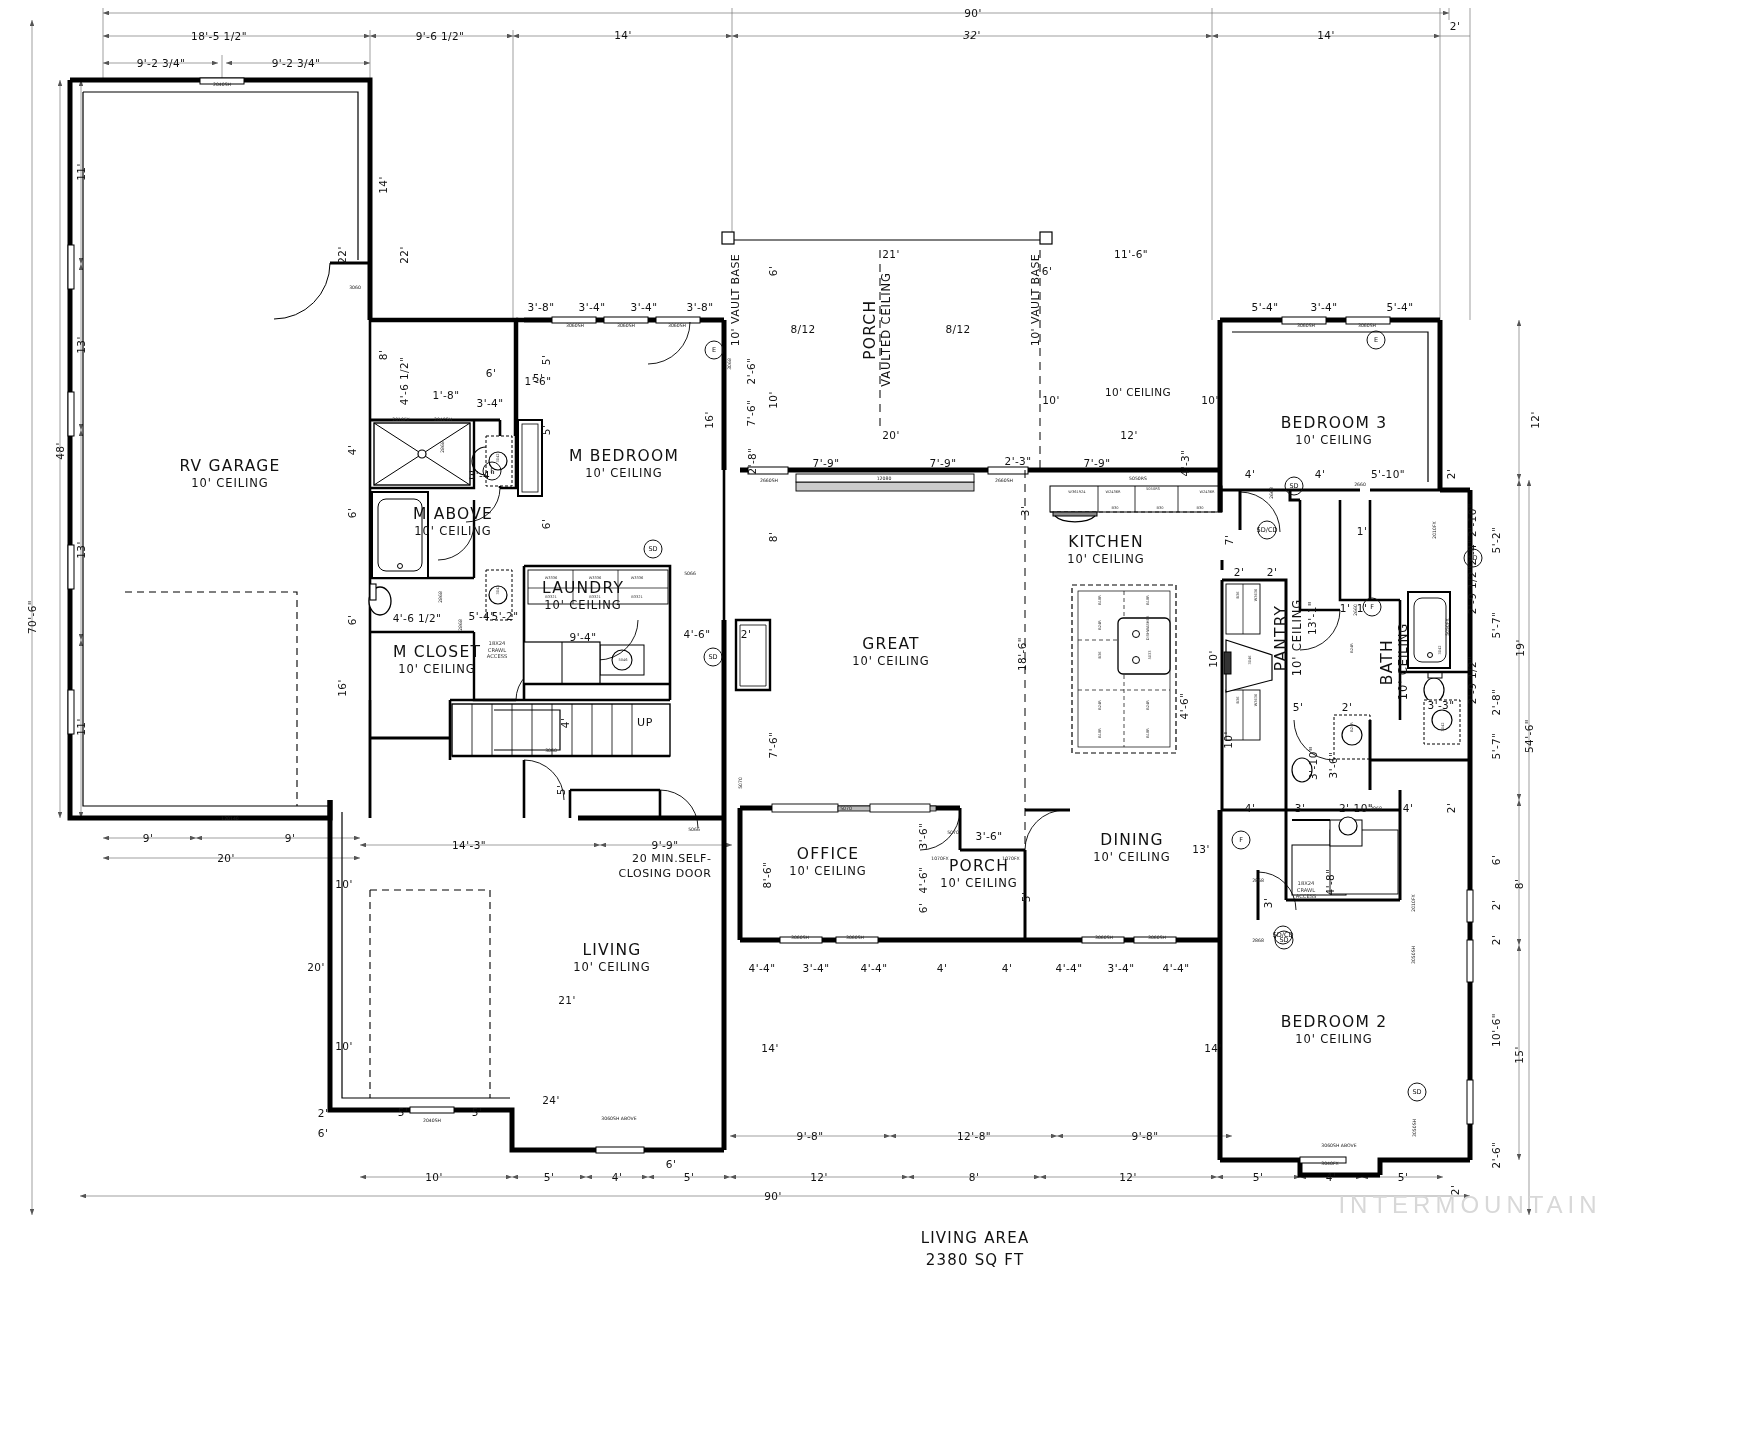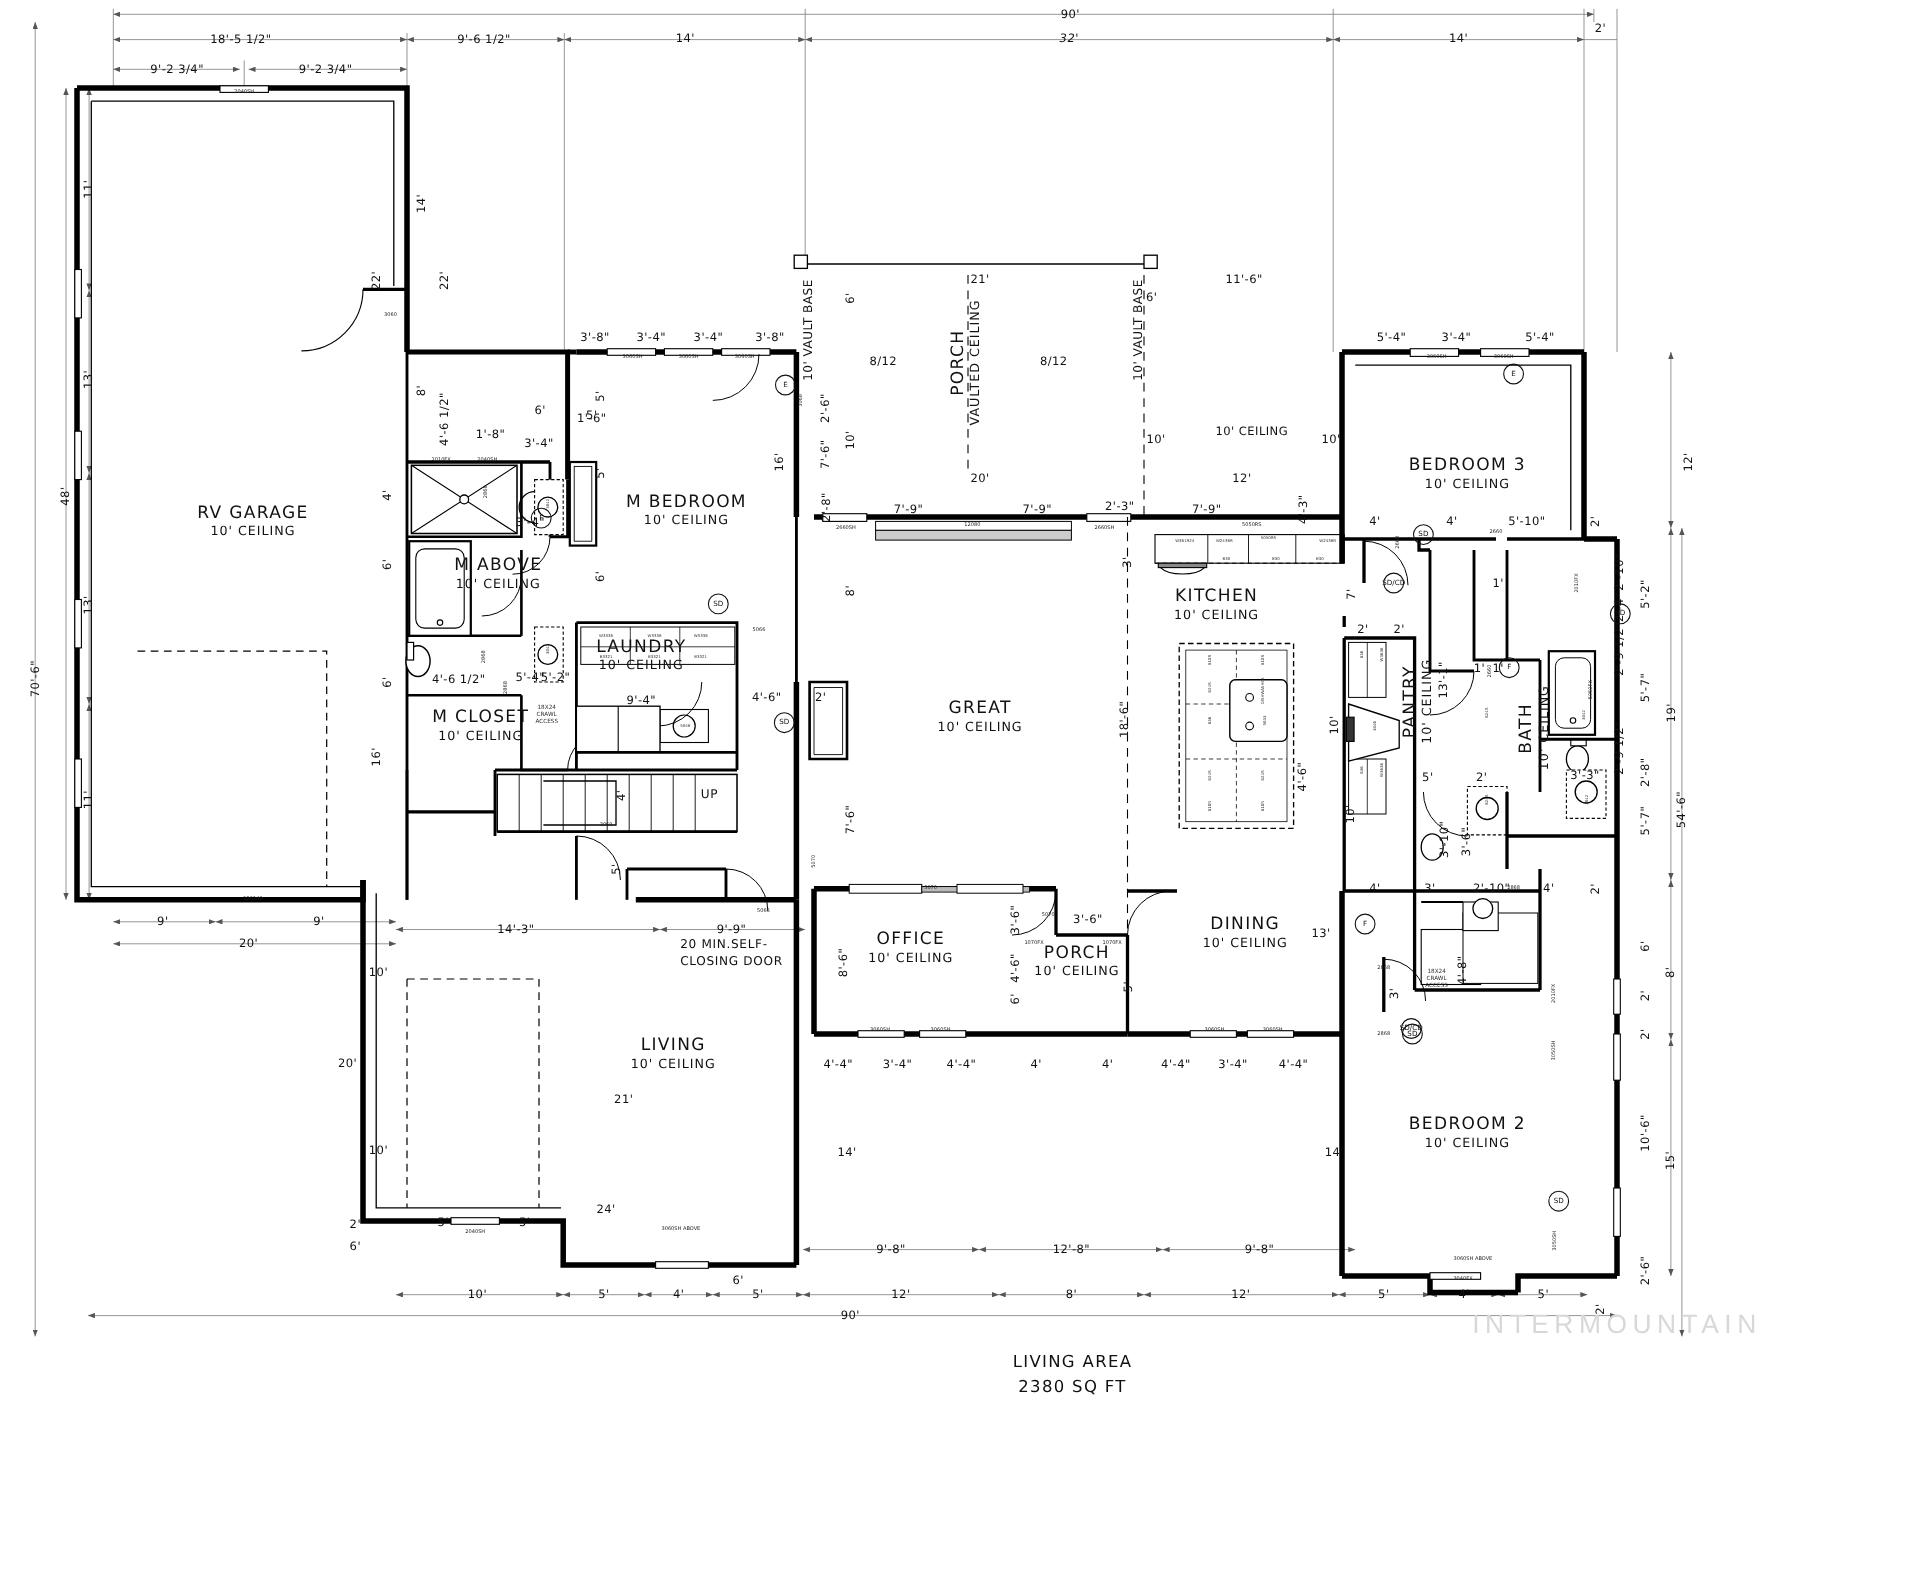--- a/index.html
+++ b/index.html
@@ -8,21 +8,21 @@
   #sheet svg{position:absolute;left:0;top:0;}
 
   
   .lbl{position:absolute;white-space:nowrap;color:#111;font-family:"DejaVu Sans",sans-serif;}
   .room{font-size:15px;letter-spacing:1.1px;font-weight:400;text-align:center;transform:translate(-50%,-50%);}
   .room .nm{display:block;font-size:15.5px;letter-spacing:1.2px;}
   .room .cl{display:block;font-size:11.5px;letter-spacing:0.9px;margin-top:1px;}
   .dim{font-size:10.5px;letter-spacing:.4px;transform:translate(-50%,-50%);text-align:center;}
   .tiny{font-size:4.6px;letter-spacing:0;transform:translate(-50%,-50%);text-align:center;color:#222;}
   .micro{font-size:3.6px;letter-spacing:0;transform:translate(-50%,-50%);text-align:center;color:#333;}
-  .note{font-size:11px;letter-spacing:.6px;text-align:left;transform:translate(-50%,-50%);line-height:1.35;}
+  .note{font-size:11px;letter-spacing:.6px;text-align:right;transform:translate(-50%,-50%);line-height:1.35;}
   .vert{writing-mode:vertical-rl;transform:translate(-50%,-50%) rotate(180deg);}
   .area{font-size:15px;letter-spacing:1.2px;text-align:center;transform:translateX(-50%);line-height:1.45;}
   .wm{position:absolute;font-size:24px;letter-spacing:5px;color:#d8d8d8;transform:translate(-50%,-50%);font-family:"Liberation Sans",sans-serif;}
 </style>
 </head>
 <body>
 
 <div id="sheet">
 
 <svg width="1754" height="1431">

